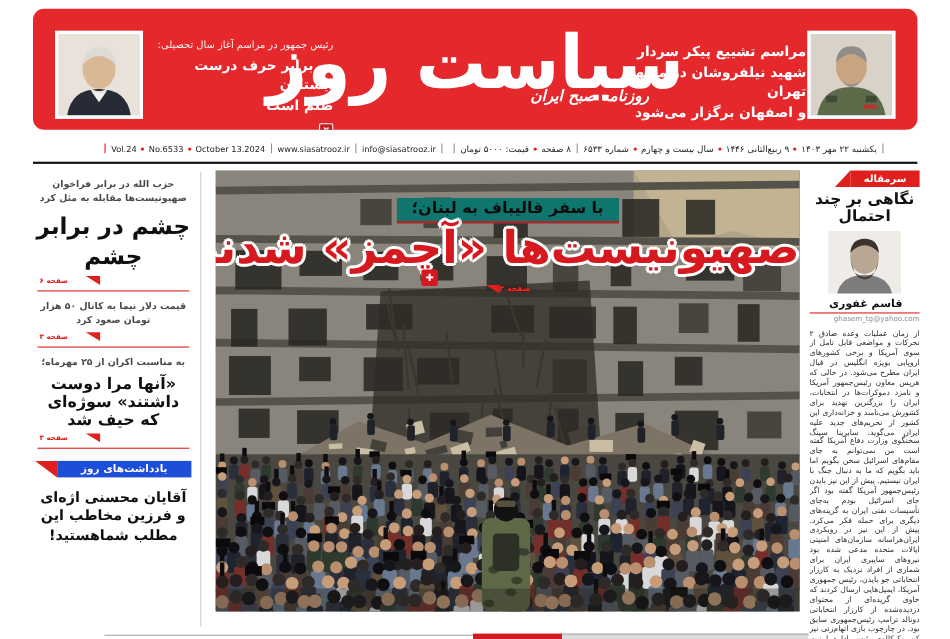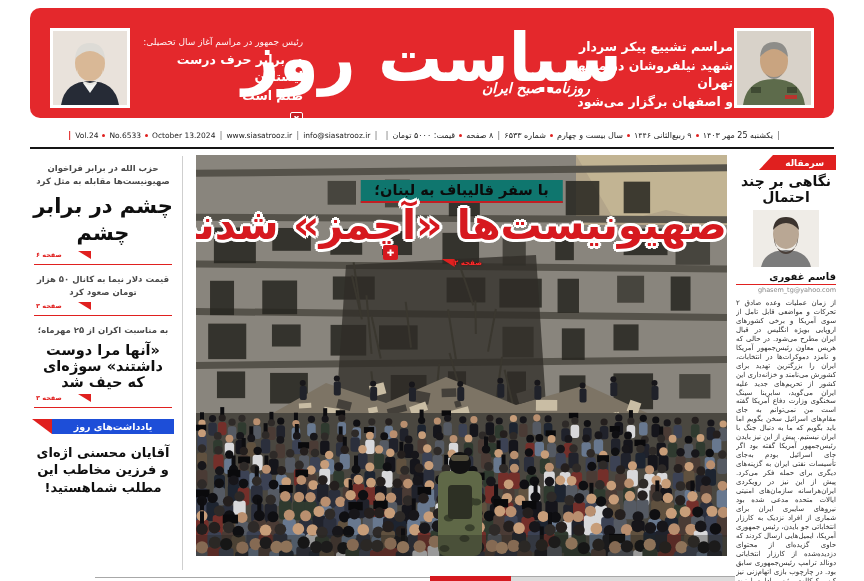--- a/index.html
+++ b/index.html
@@ -15,21 +15,21 @@
   .ear-right{right:20px;flex-direction:row-reverse}
   .ear-photo{width:80px;height:80px;border:3px solid #fff;flex:0 0 auto;overflow:hidden;background:#ddd}
   .ear-text{direction:rtl;text-align:right;width:172px;padding-top:8px}
   .ear-kicker{font-size:9px;line-height:13px;opacity:.95}
   .ear-headline{font-size:12.5px;font-weight:bold;line-height:17px;margin-top:2px}
   .badge-row{display:flex;direction:rtl;align-items:center;gap:5px;margin-top:5px}
   .page-badge{width:13px;height:13px;background:#c21d22;border:1px solid #fff;color:#fff;font-size:8px;font-weight:bold;display:flex;align-items:center;justify-content:center;border-radius:2px}
   .guillemet::before{content:"«";font-size:11px;font-weight:bold;color:#fff}
 
   
-  .dateline{position:absolute;left:30px;top:125px;width:804px;height:20px;display:flex;align-items:center;justify-content:flex-start;font-size:7.5px;color:#1c1c1c}
+  .dateline{position:absolute;left:30px;top:125px;width:804px;height:20px;display:flex;align-items:center;justify-content:center;font-size:7.5px;color:#1c1c1c}
   .dl-en{direction:ltr;display:flex;align-items:center;padding-left:34px;white-space:nowrap}
   .dl-fa{direction:rtl;display:flex;align-items:center;white-space:nowrap;font-size:8px}
   .dl-seg{display:inline-block}
   .dl-dot{display:inline-block;width:3px;height:3px;border-radius:50%;background:#e0201f;margin:0 4px;flex:0 0 auto}
   .dl-pipe::before{content:"|";color:#777;font-size:9px}
   .dl-pipe{margin:0 4px}
   .dl-pipe.red::before{color:#e0201f;font-weight:bold}
   .rule{position:absolute;left:30px;top:147px;width:804px;height:2px;background:#151515}
 
   
@@ -61,21 +61,21 @@
   .story-marker .tri-flag{border-top-color:#e0201f}
   .photo-watermark{position:absolute;left:187px;top:90px;width:15px;height:15px;background:#d6191f;border-radius:2px;color:#fff;font-size:9px;display:flex;align-items:center;justify-content:center}
 
   
   .rightcol{position:absolute;left:736px;top:155px;width:100px;direction:rtl}
   .ed-tab{display:flex;direction:ltr;justify-content:flex-end;height:15px;margin-bottom:3px}
   .ed-tab .tab-arrow{width:0;height:0;border-bottom:15px solid #e0201f;border-left:14px solid transparent}
   .ed-tab .tab-label{background:#e0201f;color:#fff;font-size:9px;font-weight:bold;display:flex;align-items:center;padding:0 12px}
   .ed-headline{font-size:14px;font-weight:900;color:#101010;text-align:center;margin:3px 0 5px}
   .ed-photo{width:66px;height:57px;margin:0 auto;overflow:hidden;background:#efedea}
-  .ed-name{font-size:10px;font-weight:bold;color:#101010;text-align:right;direction:rtl;margin-top:4px;padding-left:2px}
+  .ed-name{font-size:10px;font-weight:bold;color:#101010;text-align:center;direction:rtl;margin-top:4px;padding-left:2px}
   .ed-rule{border-bottom:1.5px solid #e0201f;margin-top:2px}
   .ed-email{font-size:6.5px;color:#8a8a8a;direction:ltr;text-align:right;margin-top:1px}
   .ed-body{font-size:7px;line-height:8.95px;color:#2d2d2d;text-align:justify;margin-top:5px;height:290px;overflow:hidden}
 
   
   .bottom-line{position:absolute;left:95px;top:577px;width:335px;height:1px;background:#a8a8a8}
   .bottom-red{position:absolute;left:430px;top:576px;width:81px;height:5px;background:#d6191f}
   .bottom-gray{position:absolute;left:511px;top:576px;width:224px;height:5px;background:#dcdcdc;border-top:1px solid #a8a8a8}
 </style>
 </head>
@@ -143,21 +143,21 @@
       <span class="dl-dot"></span>
       <span class="dl-seg">October 13.2024</span>
       <span class="dl-pipe"></span>
       <span class="dl-seg">www.siasatrooz.ir</span>
       <span class="dl-pipe"></span>
       <span class="dl-seg">info@siasatrooz.ir</span>
       <span class="dl-pipe"></span>
     </div>
     <div class="dl-fa">
       <span class="dl-pipe"></span>
-      <span class="dl-seg">یکشنبه 25 مهر ۱۴۰۳</span>
+      <span class="dl-seg">یکشنبه ۲۲ مهر ۱۴۰۳</span>
       <span class="dl-dot"></span>
       <span class="dl-seg">۹ ربیع‌الثانی ۱۴۴۶</span>
       <span class="dl-dot"></span>
       <span class="dl-seg">سال بیست و چهارم</span>
       <span class="dl-dot"></span>
       <span class="dl-seg">شماره ۶۵۳۳</span>
       <span class="dl-pipe"></span>
       <span class="dl-seg">۸ صفحه</span>
       <span class="dl-dot"></span>
       <span class="dl-seg">قیمت: ۵۰۰۰ تومان</span>

